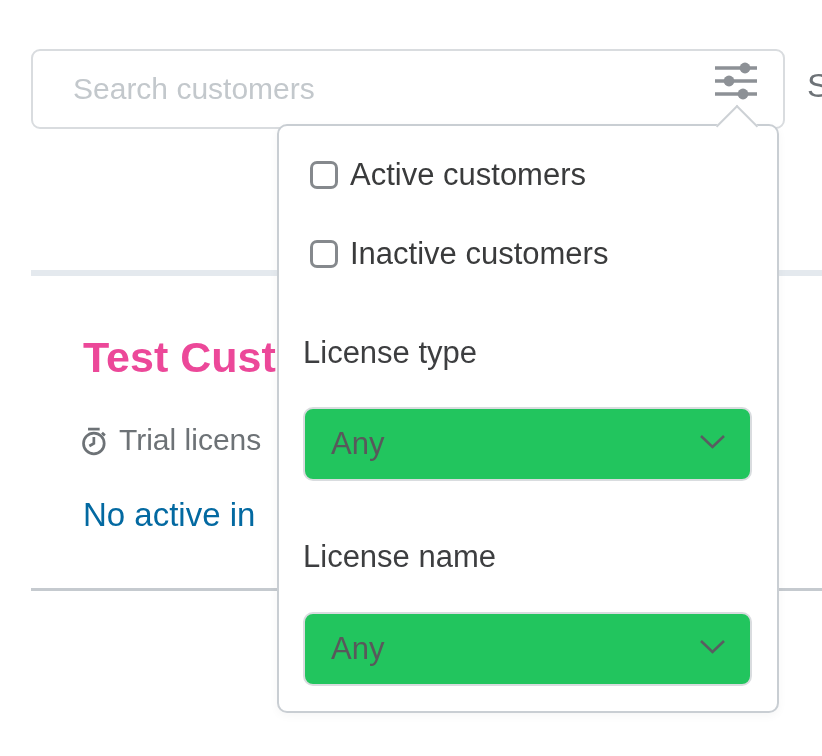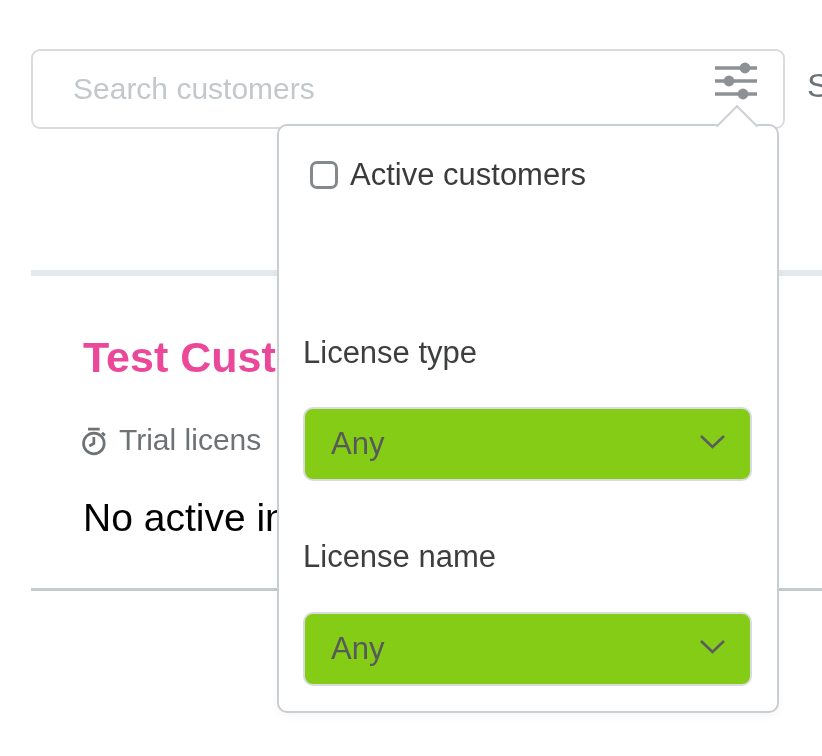--- a/index.html
+++ b/index.html
@@ -59,21 +59,21 @@
   .trial-row {
     position: absolute; left: 79px; top: 423px;
     display: flex; align-items: flex-end; gap: 9px;
     z-index: 2;
   }
   .trial-text {
     font-size: 30px; color: #6d7276; white-space: nowrap;
   }
   .no-active {
     position: absolute; left: 83px; top: 496px;
-    font-size: 39px; color: #000000; white-space: nowrap;
+    font-size: 33px; color: #0369a1; white-space: nowrap;
     z-index: 2;
   }
 
   
   .panel {
     position: absolute; left: 277px; top: 124px;
     width: 502px; height: 589px;
     background: #ffffff;
     border: 2px solid #c9ced3; border-radius: 10px;
     box-shadow: 0 3px 10px rgba(0,0,0,0.04);
@@ -111,21 +111,21 @@
     position: absolute; left: 24px;
     font-size: 31px; line-height: 34px; color: #3d3e40; white-space: nowrap;
   }
   .field-label.label-0 { top: 210px; }
   .field-label.label-1 { top: 414px; }
 
   .select {
     position: absolute; left: 24px;
     width: 449px; height: 74px;
     border: 2px solid #d9dcdf; border-radius: 10px;
-    background: #84cc16;
+    background: #22c55e;
     display: flex; align-items: center;
     padding: 0 24px 0 26px;
     cursor: pointer;
   }
   .select.select-0 { top: 281px; }
   .select.select-1 { top: 486px; }
   .select-value {
     flex: 1 1 auto;
     font-size: 31px; color: #58595b; white-space: nowrap;
   }
@@ -171,20 +171,24 @@
 
 <div class="divider-2"></div>
 
 <div class="panel">
 
   <div class="check-row row-0">
     <div class="checkbox"></div>
     <span class="check-label">Active customers</span>
   </div>
 
+  <div class="check-row row-1">
+    <div class="checkbox"></div>
+    <span class="check-label">Inactive customers</span>
+  </div>
 
   <div class="field-label label-0">License type</div>
 
   <div class="select select-0">
     <span class="select-value">Any</span>
     <span class="chev">
       <svg width="27" height="16" viewBox="0 0 27 16" fill="none">
         <polyline points="2,2 13.5,13 25,2" stroke="#595d61" stroke-width="2.6" fill="none"></polyline>
       </svg>
     </span>

